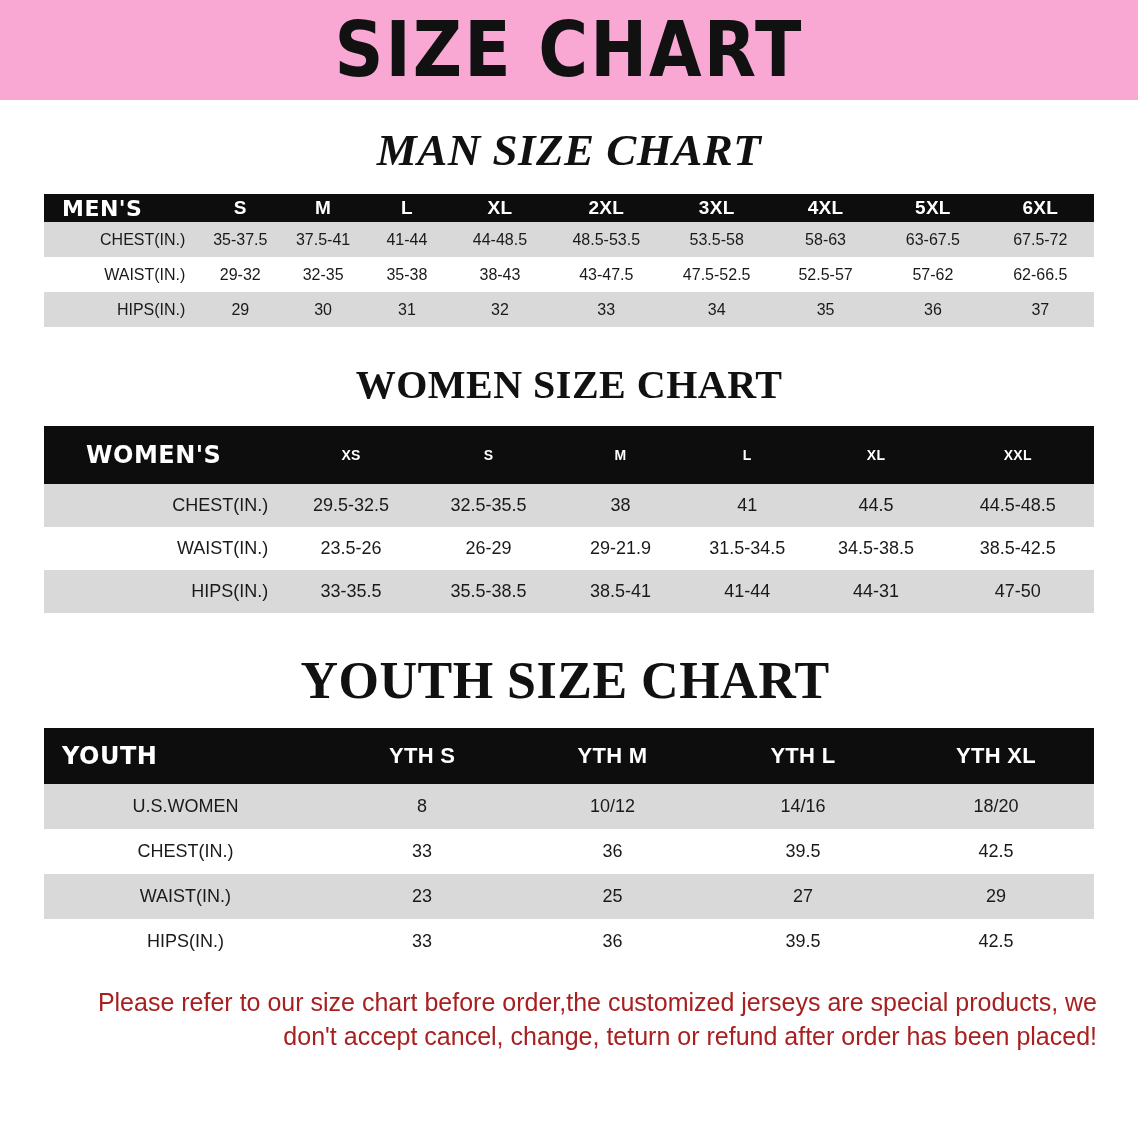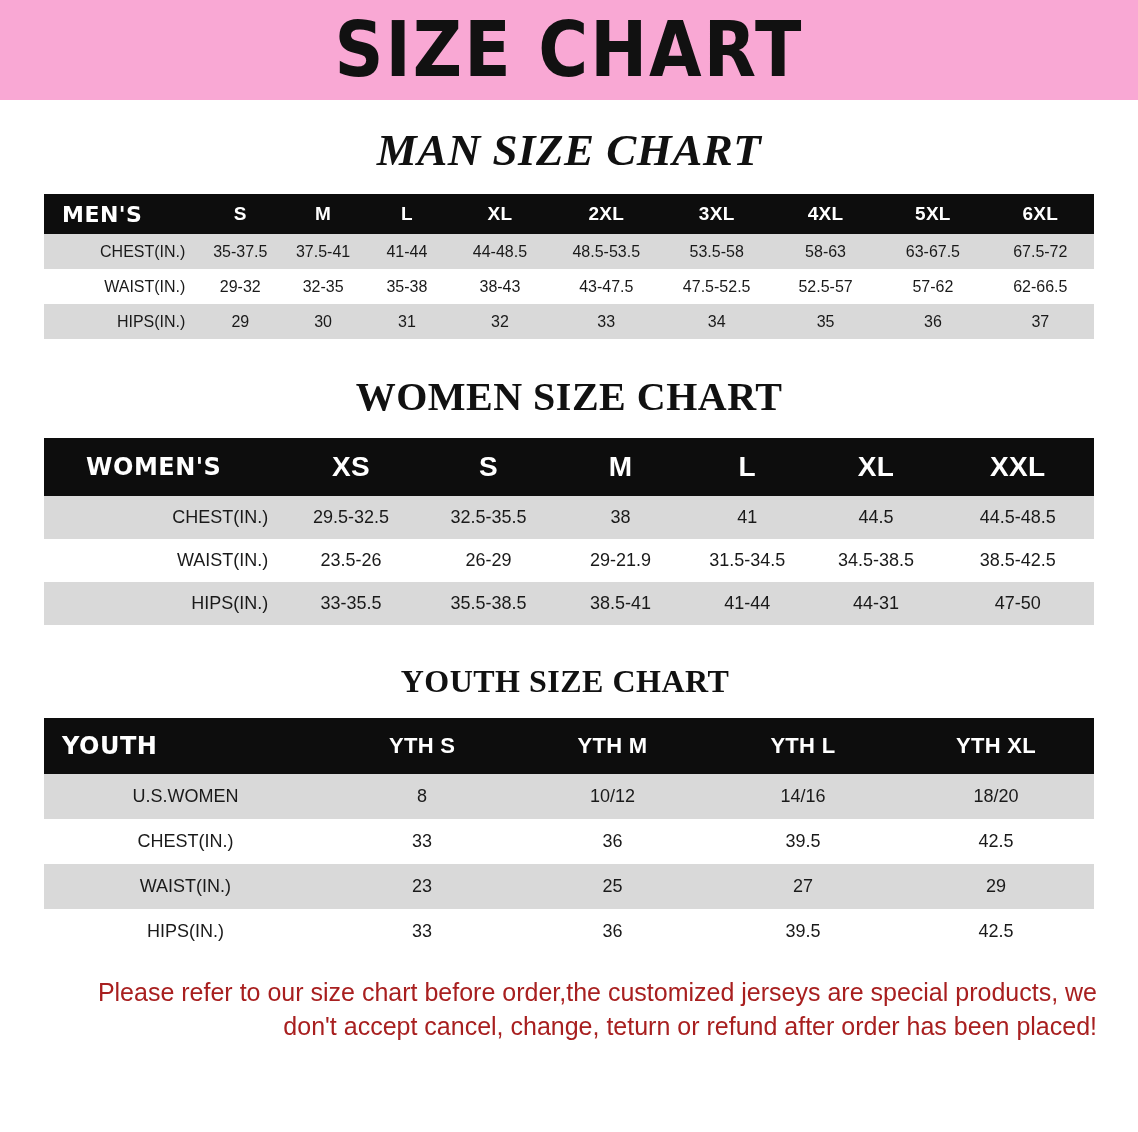--- a/index.html
+++ b/index.html
@@ -50,21 +50,21 @@
   .title-man {
     font-size: 45px;
     margin: 24px 0 18px 0;
     font-style: italic;
   }
   .title-women {
     font-size: 40px;
     margin: 34px 0 18px 0;
   }
   .title-youth {
-    font-size: 32px;
+    font-size: 52px;
     margin: 38px 8px 18px 0;
   }
   .table-wrap {
     width: 1050px;
     margin: 0 auto;
   }
   table.chart {
     width: 100%;
     border-collapse: collapse;
     table-layout: fixed;
@@ -74,21 +74,21 @@
     margin: 0;
   }
   
   .chart thead tr {
     background: #0d0d0d;
   }
   .chart thead th {
     color: #ffffff;
     font-weight: bold;
     text-align: center;
-    height: 40px;
+    height: 28px;
     vertical-align: middle;
     font-size: 21px;
     letter-spacing: 0.3px;
   }
   .chart thead th.rowlabel {
     text-align: left;
     padding-left: 18px;
     font-family: "DejaVu Sans", sans-serif;
     font-size: 22px;
     letter-spacing: 0.5px;
@@ -114,21 +114,21 @@
   }
 
   
   #men-table thead th { font-size: 19px; }
   #men-table thead th.rowlabel { font-size: 22px; }
   #men-table tbody td { font-size: 16px; }
   #men-table tbody td.rowlabel { font-size: 16px; }
 
   
   #women-table thead tr { }
-  #women-table thead th { height: 58px; font-size: 28px; }
+  #women-table thead th { height: 58px; font-size: 14px; }
   #women-table thead th.rowlabel { font-size: 24px; padding-left: 42px; }
   #women-table tbody td { height: 43px; font-size: 18px; }
   #women-table tbody td.rowlabel { font-size: 18px; }
 
   
   #youth-table thead th { height: 56px; font-size: 22px; }
   #youth-table thead th.rowlabel { font-size: 24px; }
   #youth-table tbody td { height: 45px; font-size: 18px; }
   #youth-table tbody td.rowlabel { font-size: 18px; text-align: center; padding-right: 0; }
 

